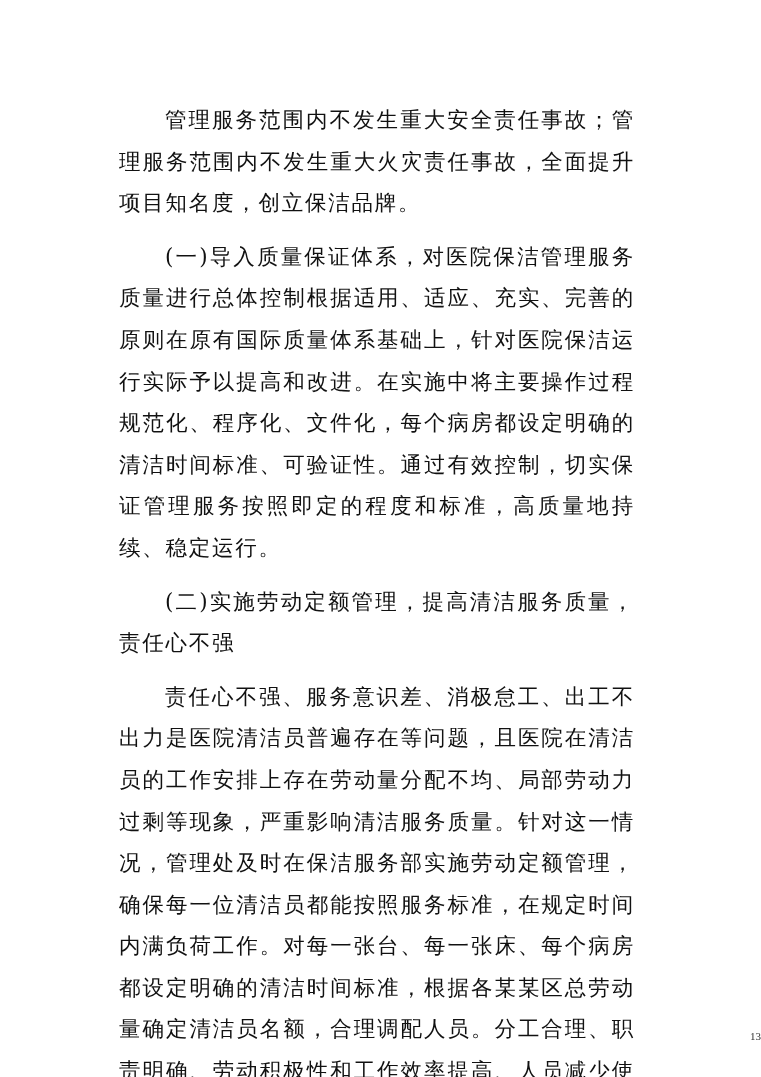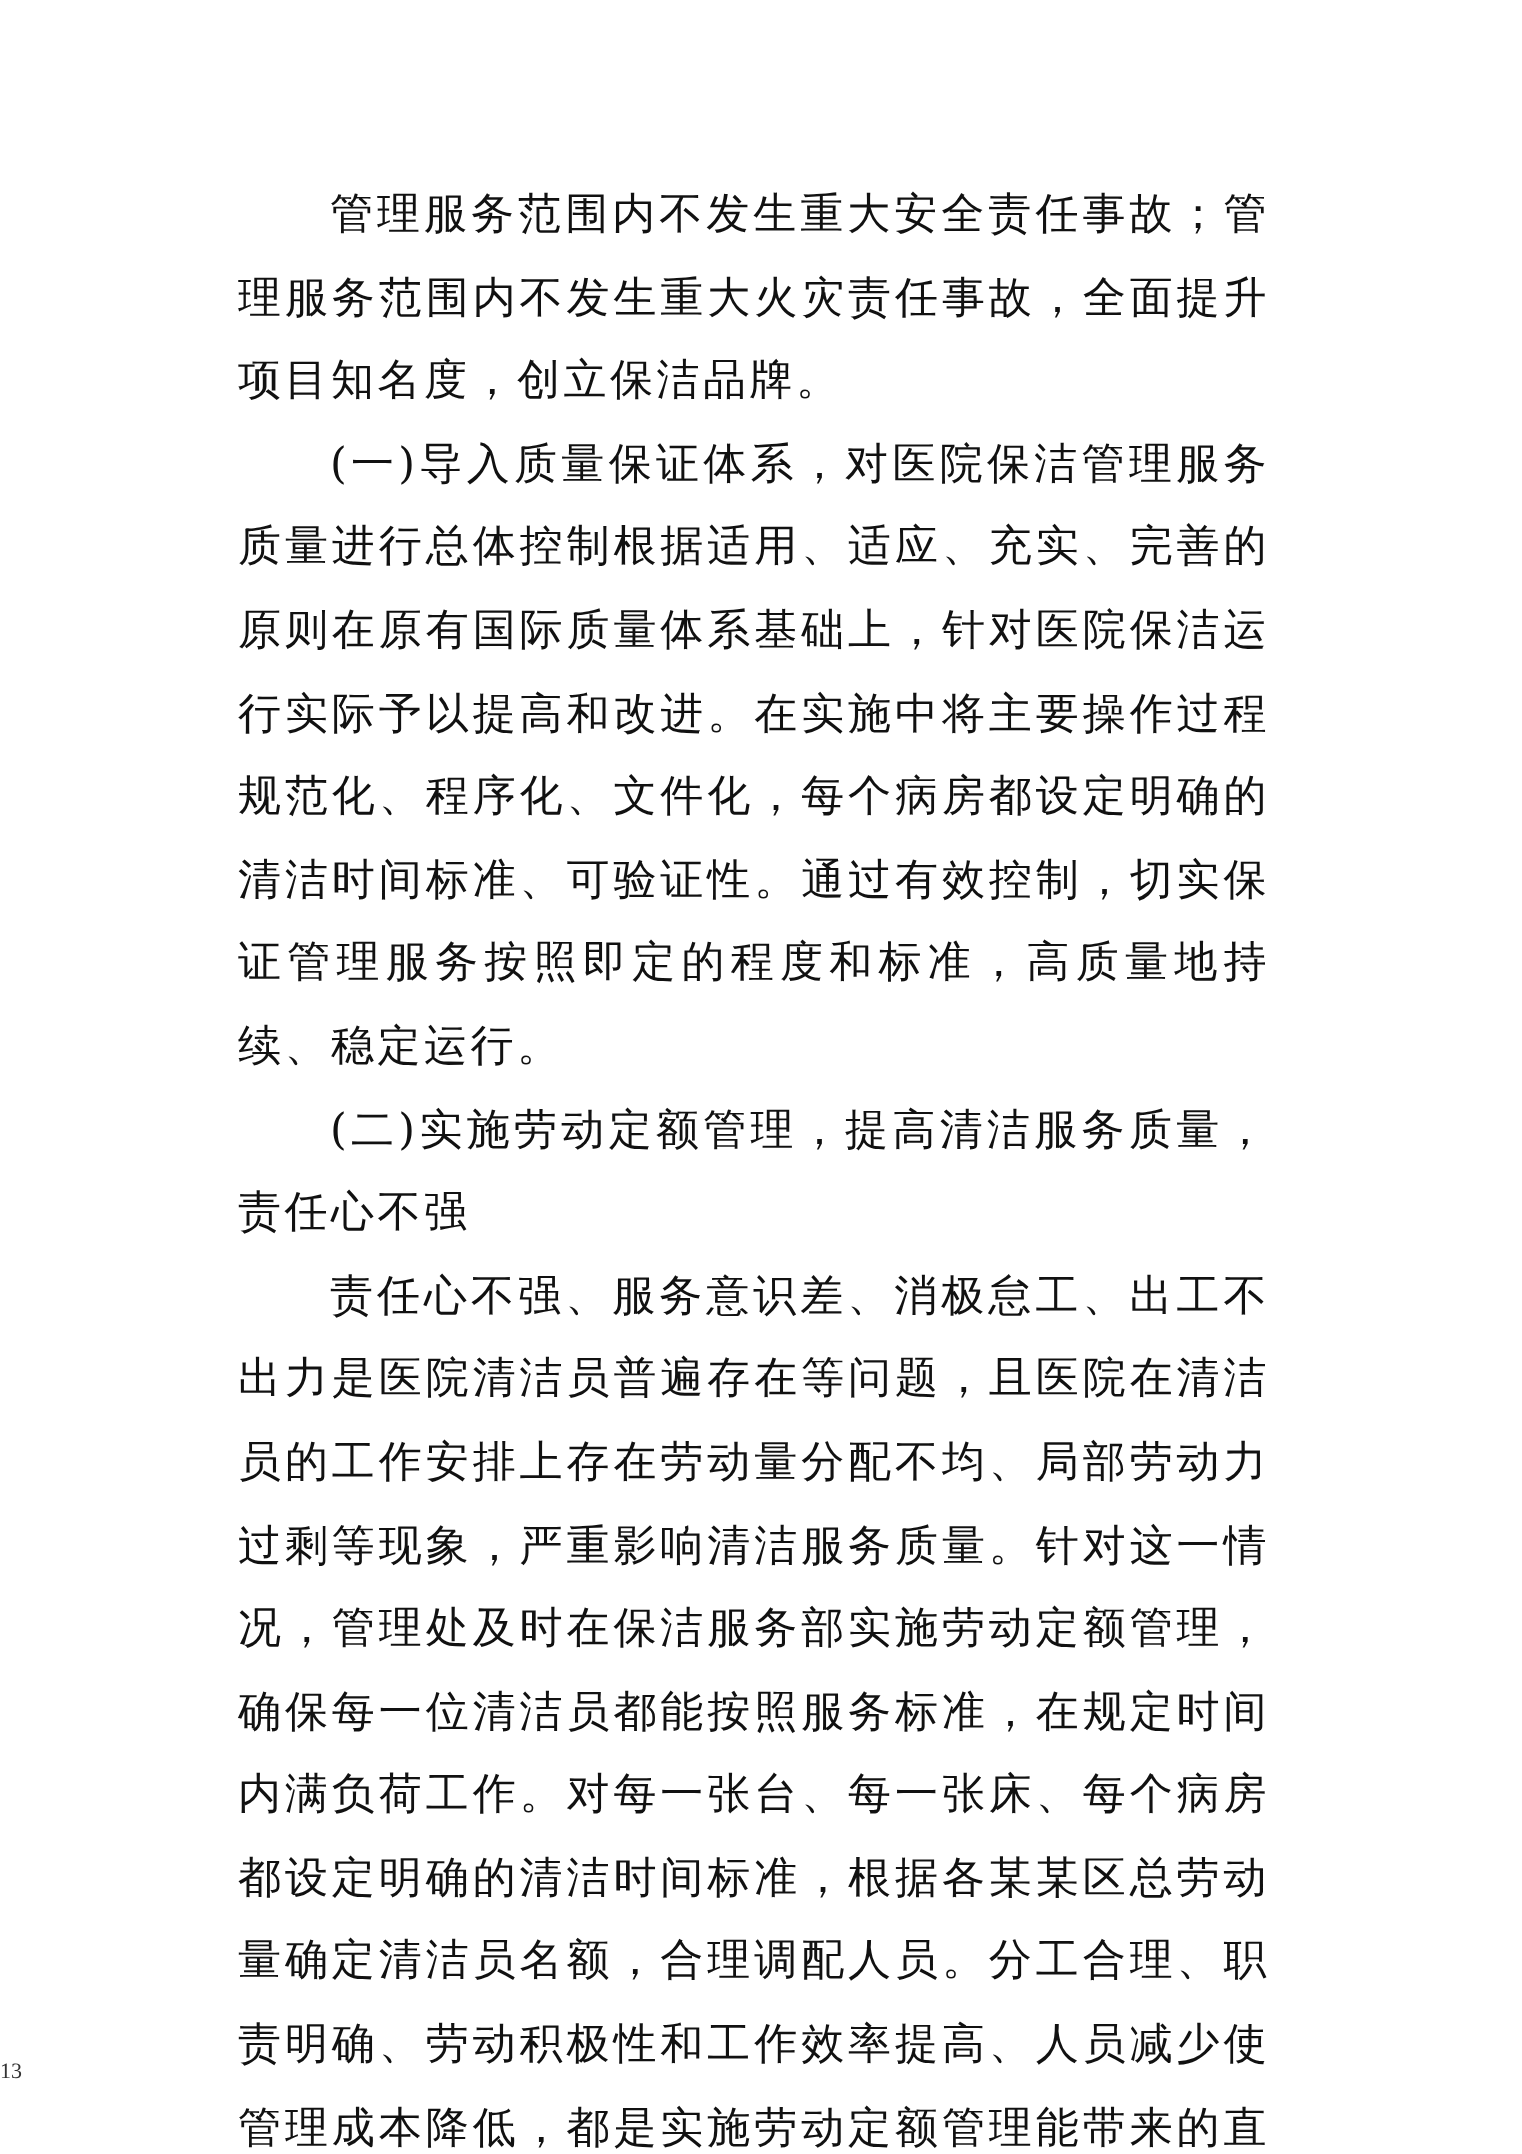--- a/index.html
+++ b/index.html
@@ -32,27 +32,28 @@
     margin: 0;
     font-size: 21.5px;
     line-height: 41.6px;
     letter-spacing: 1.75px;
     text-align: justify;
     text-justify: inter-ideograph;
     word-break: break-all;
   }
   .para.indent {
     text-indent: 46px;
+    margin-top: 12px;
   }
   .page-number {
     position: absolute;
     left: 0;
     width: 761px;
     top: 1030px;
-    text-align: left;
+    text-align: right;
     font-family: "Liberation Serif", serif;
     font-size: 11px;
     color: #333333;
   }
 </style>
 </head>
 <body>
 
 <div class="page">
   <div class="body-text">

